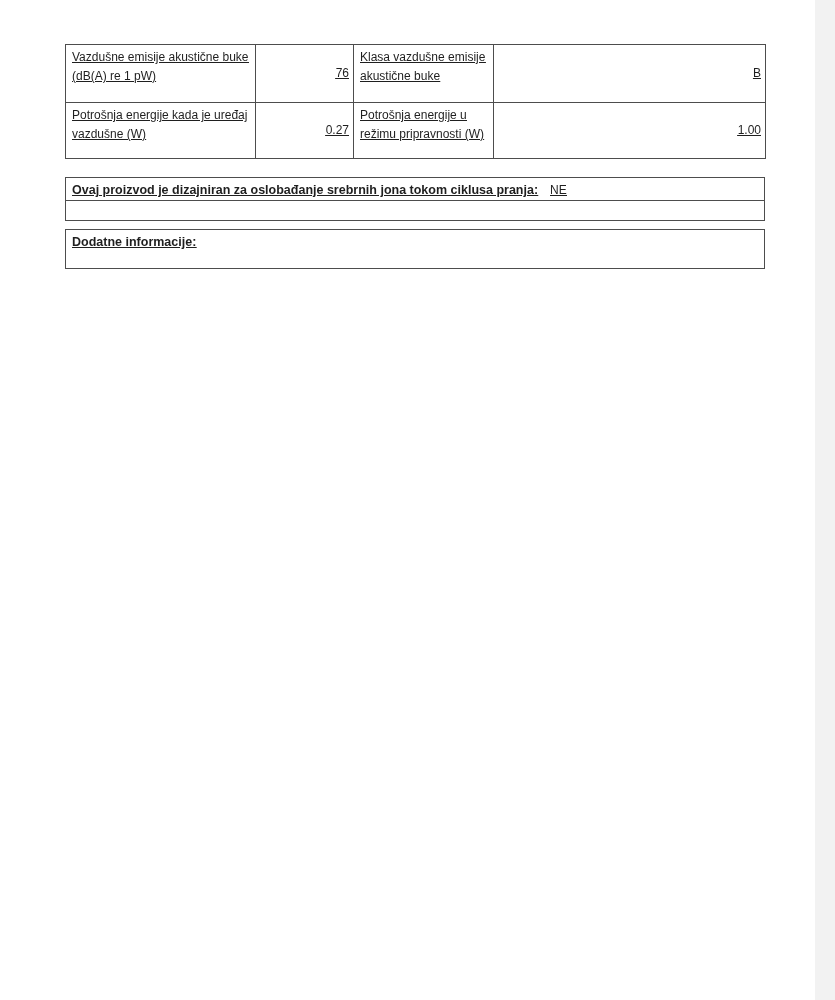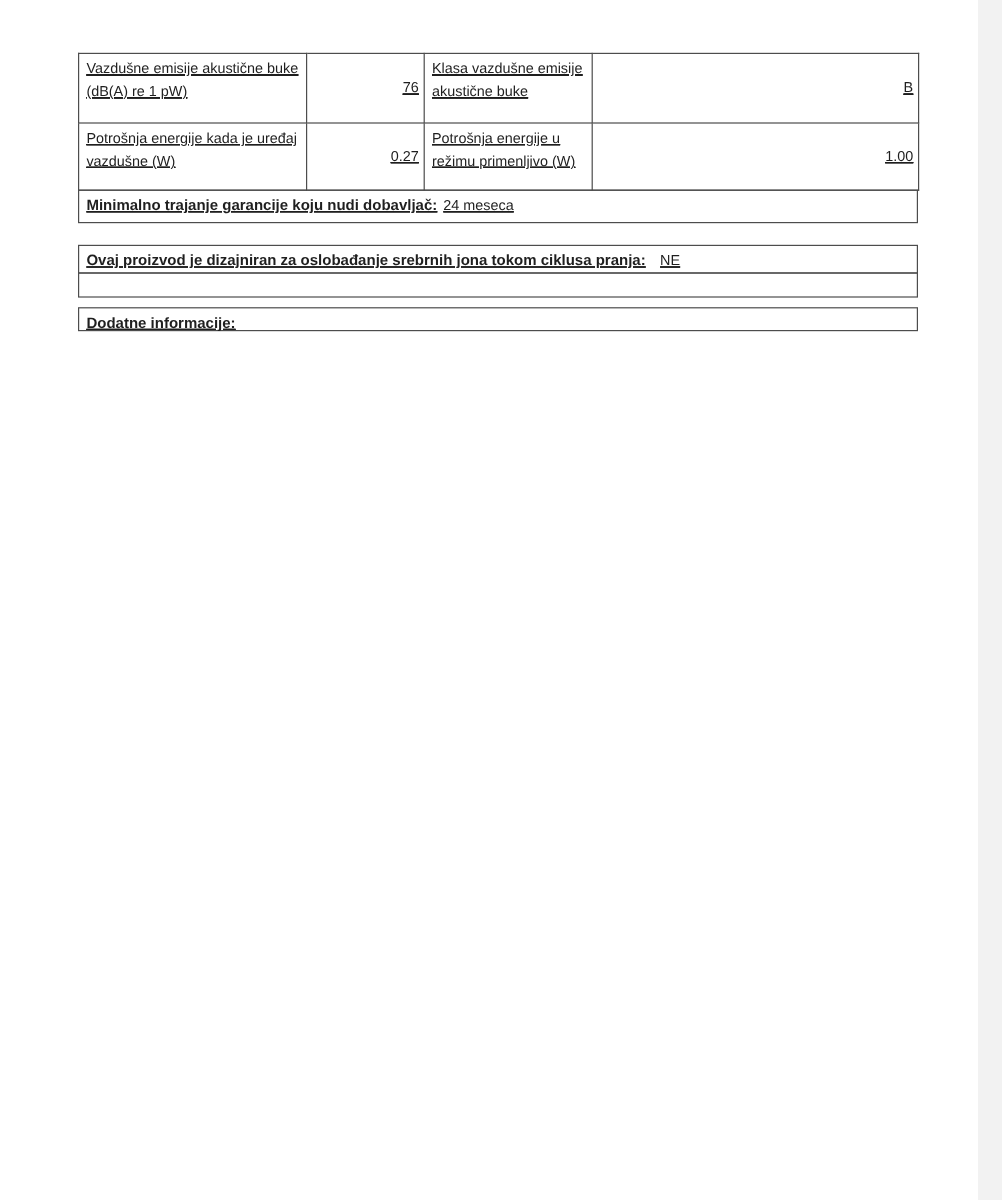--- a/index.html
+++ b/index.html
@@ -51,21 +51,21 @@
     font-size:12px;line-height:19px;
     padding:3px 6px 2px 6px;
     width:700px;
   }
   .band.bold-label .lbl{font-weight:bold;font-size:12.5px;}
   .band .val-inline{margin-left:5px;}
   .band .val-gap{margin-left:12px;}
   #band-warranty{margin-top:-1px;height:28px;}
   #band-silver{margin-top:18px;height:24px;}
   #band-empty{margin-top:-1px;height:21px;}
-  #band-additional{margin-top:8px;height:20px;}
+  #band-additional{margin-top:8px;height:40px;}
   #band-weblink{margin-top:-1px;min-height:48px;}
 </style>
 </head>
 <body>
 
 <div class="page-edge"></div>
 
 <div class="doc">
 
   <table class="spec">
@@ -78,29 +78,26 @@
     <tbody>
       <tr class="r1">
         <td>Vazdušne emisije akustične buke (dB(A) re 1 pW)</td>
         <td class="val">76</td>
         <td>Klasa vazdušne emisije akustične buke</td>
         <td class="val">B</td>
       </tr>
       <tr class="r2">
         <td>Potrošnja energije kada je uređaj vazdušne (W)</td>
         <td class="val">0.27</td>
-        <td>Potrošnja energije u režimu primenljivo (W)</td>
+        <td>Potrošnja energije u režimu pripravnosti (W)</td>
         <td class="val">1.00</td>
       </tr>
     </tbody>
   </table>
 
-  <div class="band bold-label" id="band-warranty">
-    <span class="lbl">Minimalno trajanje garancije koju nudi dobavljač:</span><span class="val-inline">24 meseca</span>
-  </div>
 
   <div class="band bold-label" id="band-silver">
     <span class="lbl">Ovaj proizvod je dizajniran za oslobađanje srebrnih jona tokom ciklusa pranja:</span><span class="val-gap">NE</span>
   </div>
 
   <div class="band" id="band-empty"></div>
 
   <div class="band bold-label" id="band-additional">
     <span class="lbl">Dodatne informacije:</span>
   </div>

